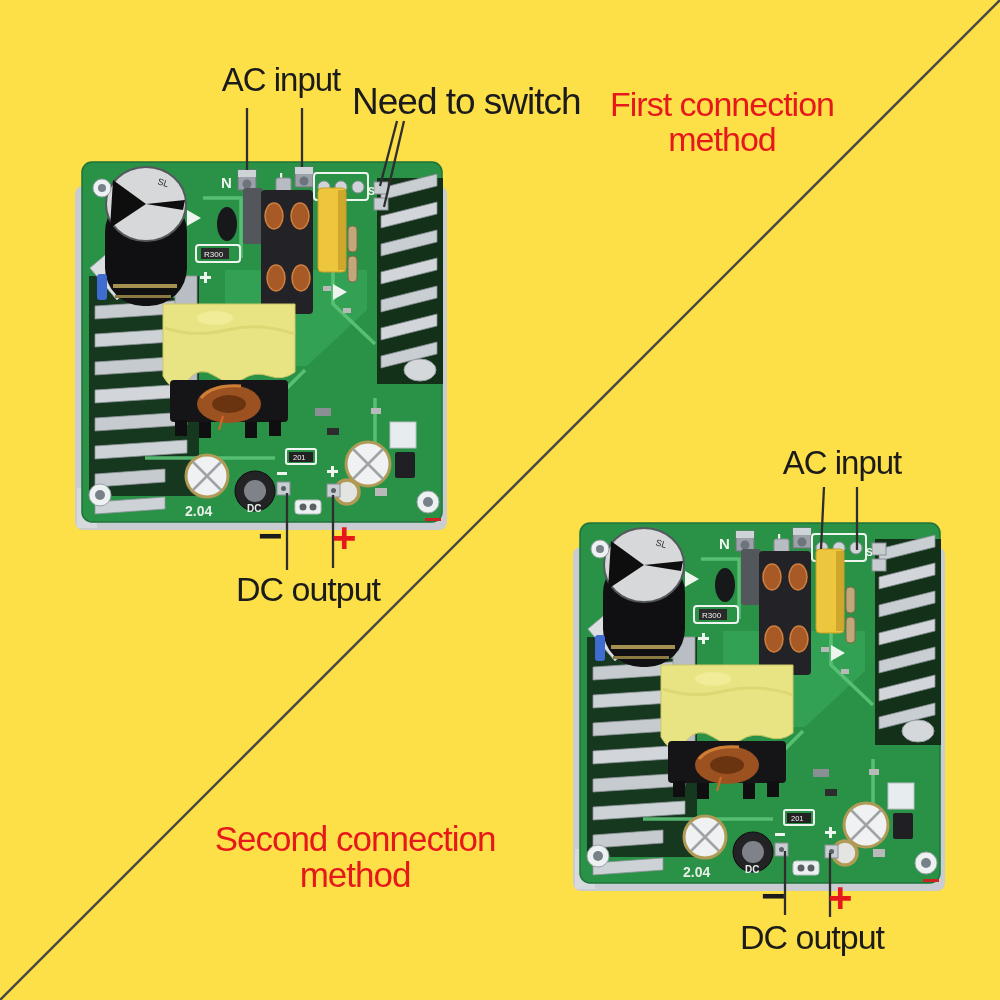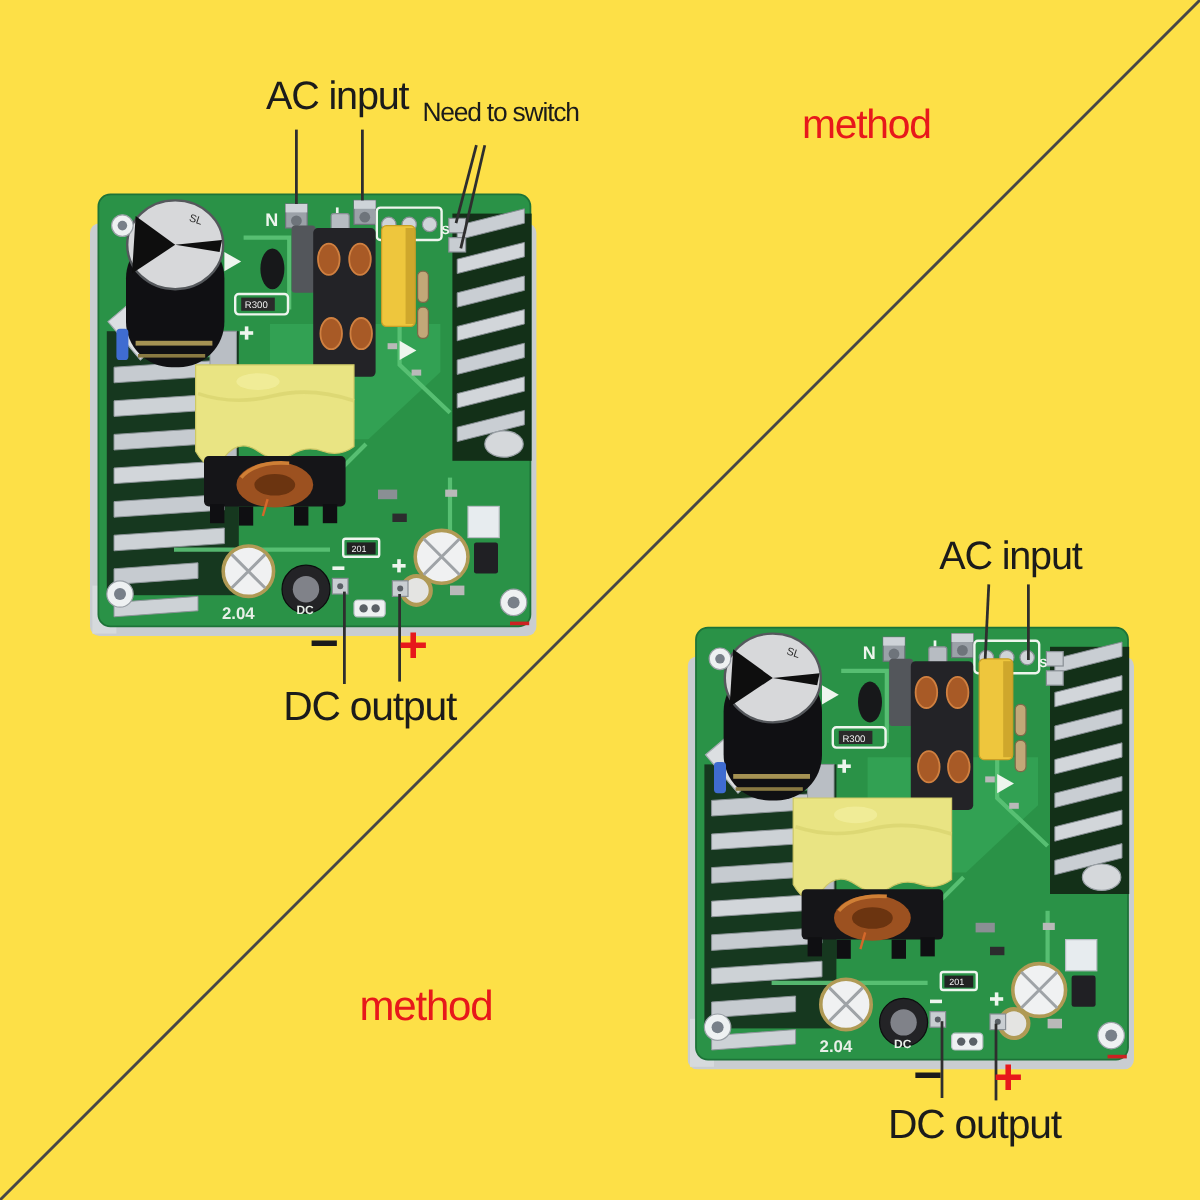--- a/index.html
+++ b/index.html
@@ -219,34 +219,36 @@
       <line x1="333" y1="495" x2="333" y2="568"></line>
       <line x1="824" y1="487" x2="821" y2="549"></line>
       <line x1="857" y1="487" x2="857" y2="550"></line>
       <line x1="785" y1="851" x2="785" y2="915"></line>
       <line x1="830" y1="853" x2="830" y2="917"></line>
     </g>
   </svg>
 
   <div class="lbl" style="left:219px;top:63px;width:124px;text-align:center;font-size:33px;">AC input</div>
 
-  <div class="lbl" style="left:352px;top:83px;font-size:22px;">Need to switch</div>
+  <div class="lbl" style="left:352px;top:83px;font-size:37px;">Need to switch</div>
 
   <div class="lbl center red" style="left:582px;top:87px;width:280px;font-size:34px;">
+    <div>First connection</div>
     <div>method</div>
   </div>
 
   <div class="sign" style="left:258px;top:512px;color:#1b1b1b;">−</div>
   <div class="sign red" style="left:332px;top:514px;">+</div>
 
   <div class="lbl" style="left:223px;top:572px;width:170px;text-align:center;font-size:34px;">DC output</div>
 
   <div class="lbl" style="left:780px;top:446px;width:124px;text-align:center;font-size:33px;">AC input</div>
 
   <div class="lbl center red" style="left:200px;top:821px;width:310px;font-size:35px;">
+    <div>Second connection</div>
     <div>method</div>
   </div>
 
   <div class="sign" style="left:761px;top:872px;color:#1b1b1b;">−</div>
   <div class="sign red" style="left:828px;top:874px;">+</div>
 
   <div class="lbl" style="left:727px;top:920px;width:170px;text-align:center;font-size:34px;">DC output</div>
 
 </div>
 

